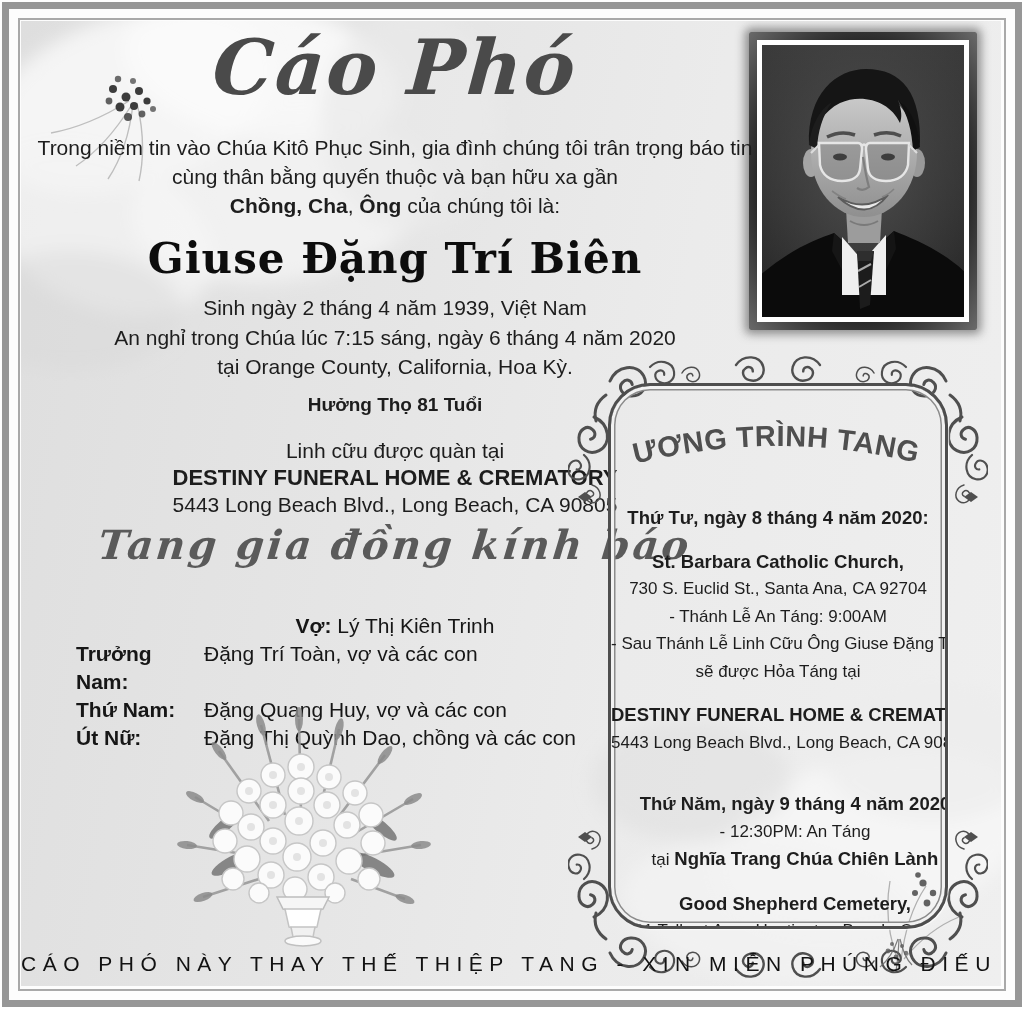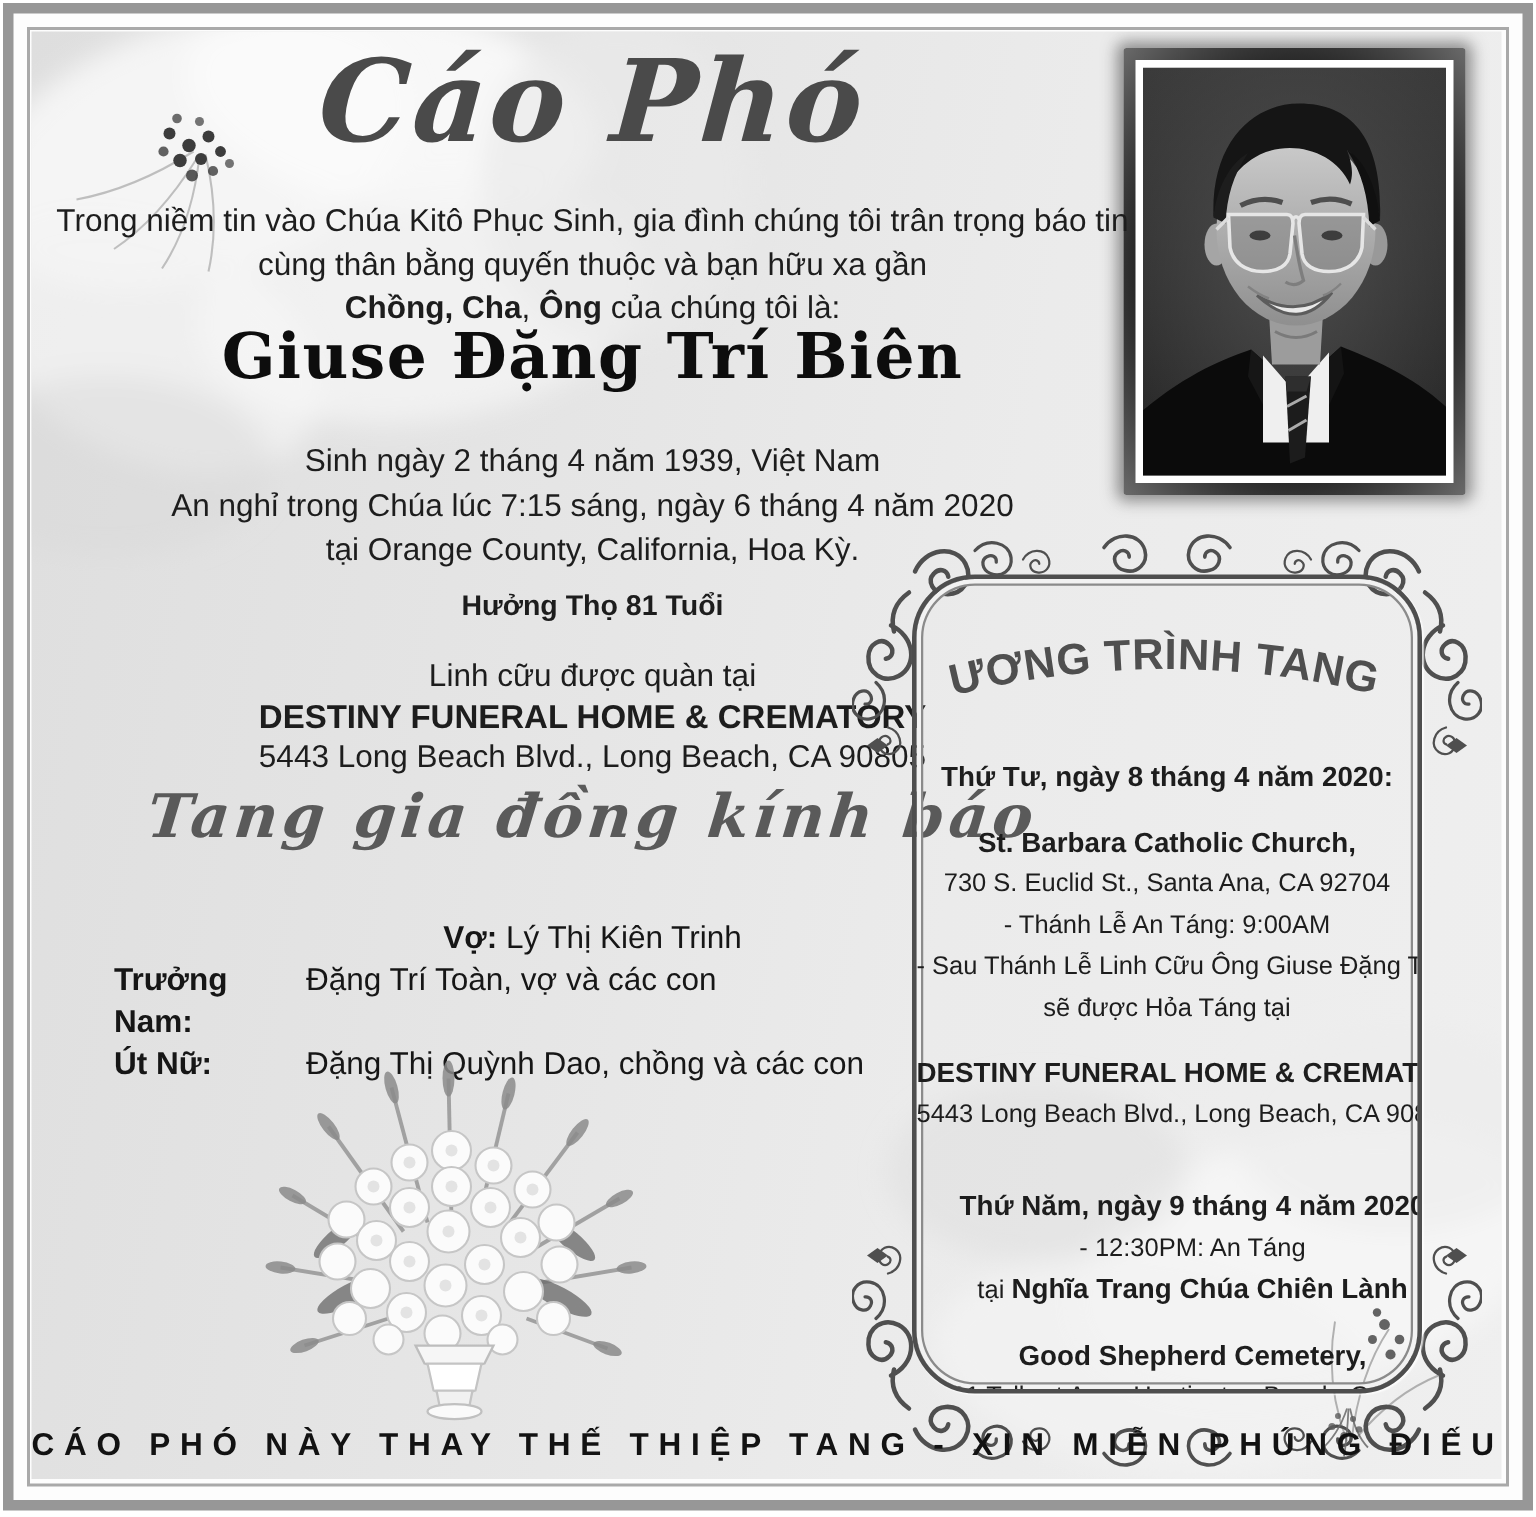--- a/index.html
+++ b/index.html
@@ -60,21 +60,21 @@
   .panel-title-svg{position:absolute;left:0;top:14px;width:334px;height:84px;}
   .prog{font-size:17px;line-height:27.5px;color:#101010;white-space:nowrap;}
   .prog .b{font-size:18.5px;margin-top:16px;}
   .prog-block1{position:absolute;left:0;width:334px;top:102px;}
   .prog-block2{position:absolute;left:0;width:368px;top:388px;}
   
   .bouquet{position:absolute;left:152px;top:672px;width:260px;height:260px;}
   
   .footer{
     position:absolute;left:0;top:931px;width:859px;text-align:center;
-    font-size:21px;font-weight:bold;letter-spacing:6.5px;color:#121212;white-space:nowrap;
+    font-size:21px;font-weight:normal;letter-spacing:6.5px;color:#121212;white-space:nowrap;
   }
   .orn{stroke:#4f4f4f;fill:none;stroke-width:3;stroke-linecap:round;}
 </style>
 </head>
 <body>
 
 <div class="frame-outer"></div>
 <div class="frame-inner"></div>
 
 <div class="content">
@@ -206,21 +206,21 @@
       </svg>
     </div>
   </div>
 
   <div class="col intro" style="top:112px">
     <div class="c">Trong niềm tin vào Chúa Kitô Phục Sinh, gia đình chúng tôi trân trọng báo tin</div>
     <div class="c">cùng thân bằng quyến thuộc và bạn hữu xa gần</div>
     <div class="c"><span class="b">Chồng, Cha</span><span>, </span><span class="b">Ông</span><span> của chúng tôi là:</span></div>
   </div>
 
-  <div class="col c name" style="top:192px">Giuse Đặng Trí Biên</div>
+  <div class="col c name" style="top:213px">Giuse Đặng Trí Biên</div>
 
   <div class="col dates" style="top:272px">
     <div class="c">Sinh ngày 2 tháng 4 năm 1939, Việt Nam</div>
     <div class="c">An nghỉ trong Chúa  lúc 7:15 sáng, ngày 6 tháng 4 năm 2020</div>
     <div class="c">tại Orange County, California, Hoa Kỳ.</div>
   </div>
 
   <div class="col c age" style="top:373px">Hưởng Thọ 81 Tuổi</div>
 
   <div class="col repose" style="top:416px">
@@ -229,20 +229,24 @@
     <div class="c">5443 Long Beach Blvd., Long Beach,  CA 90805</div>
   </div>
 
   <div class="col c fam-script" style="top:500px">Tang gia đồng kính báo</div>
 
   <div class="family" style="top:570px">
     <div class="fam-row fam-center"><span><span class="b">Vợ:</span><span> Lý Thị Kiên Trinh</span></span></div>
     <div class="fam-row">
         <span class="lbl">Trưởng Nam:</span>
         <span>Đặng Trí Toàn, vợ và các con</span>
+      </div>
+    <div class="fam-row">
+        <span class="lbl">Thứ Nam:</span>
+        <span>Đặng Quang Huy, vợ và các con</span>
       </div>
     <div class="fam-row">
         <span class="lbl">Út Nữ:</span>
         <span>Đặng Thị Quỳnh Dao, chồng và các con</span>
       </div>
   </div>
 
   <svg class="bouquet" viewBox="0 0 260 260">
     <g stroke="#9a9a9a" stroke-width="2.6" fill="none" opacity=".9">
       <path d="M128 120 L126 26"></path>

